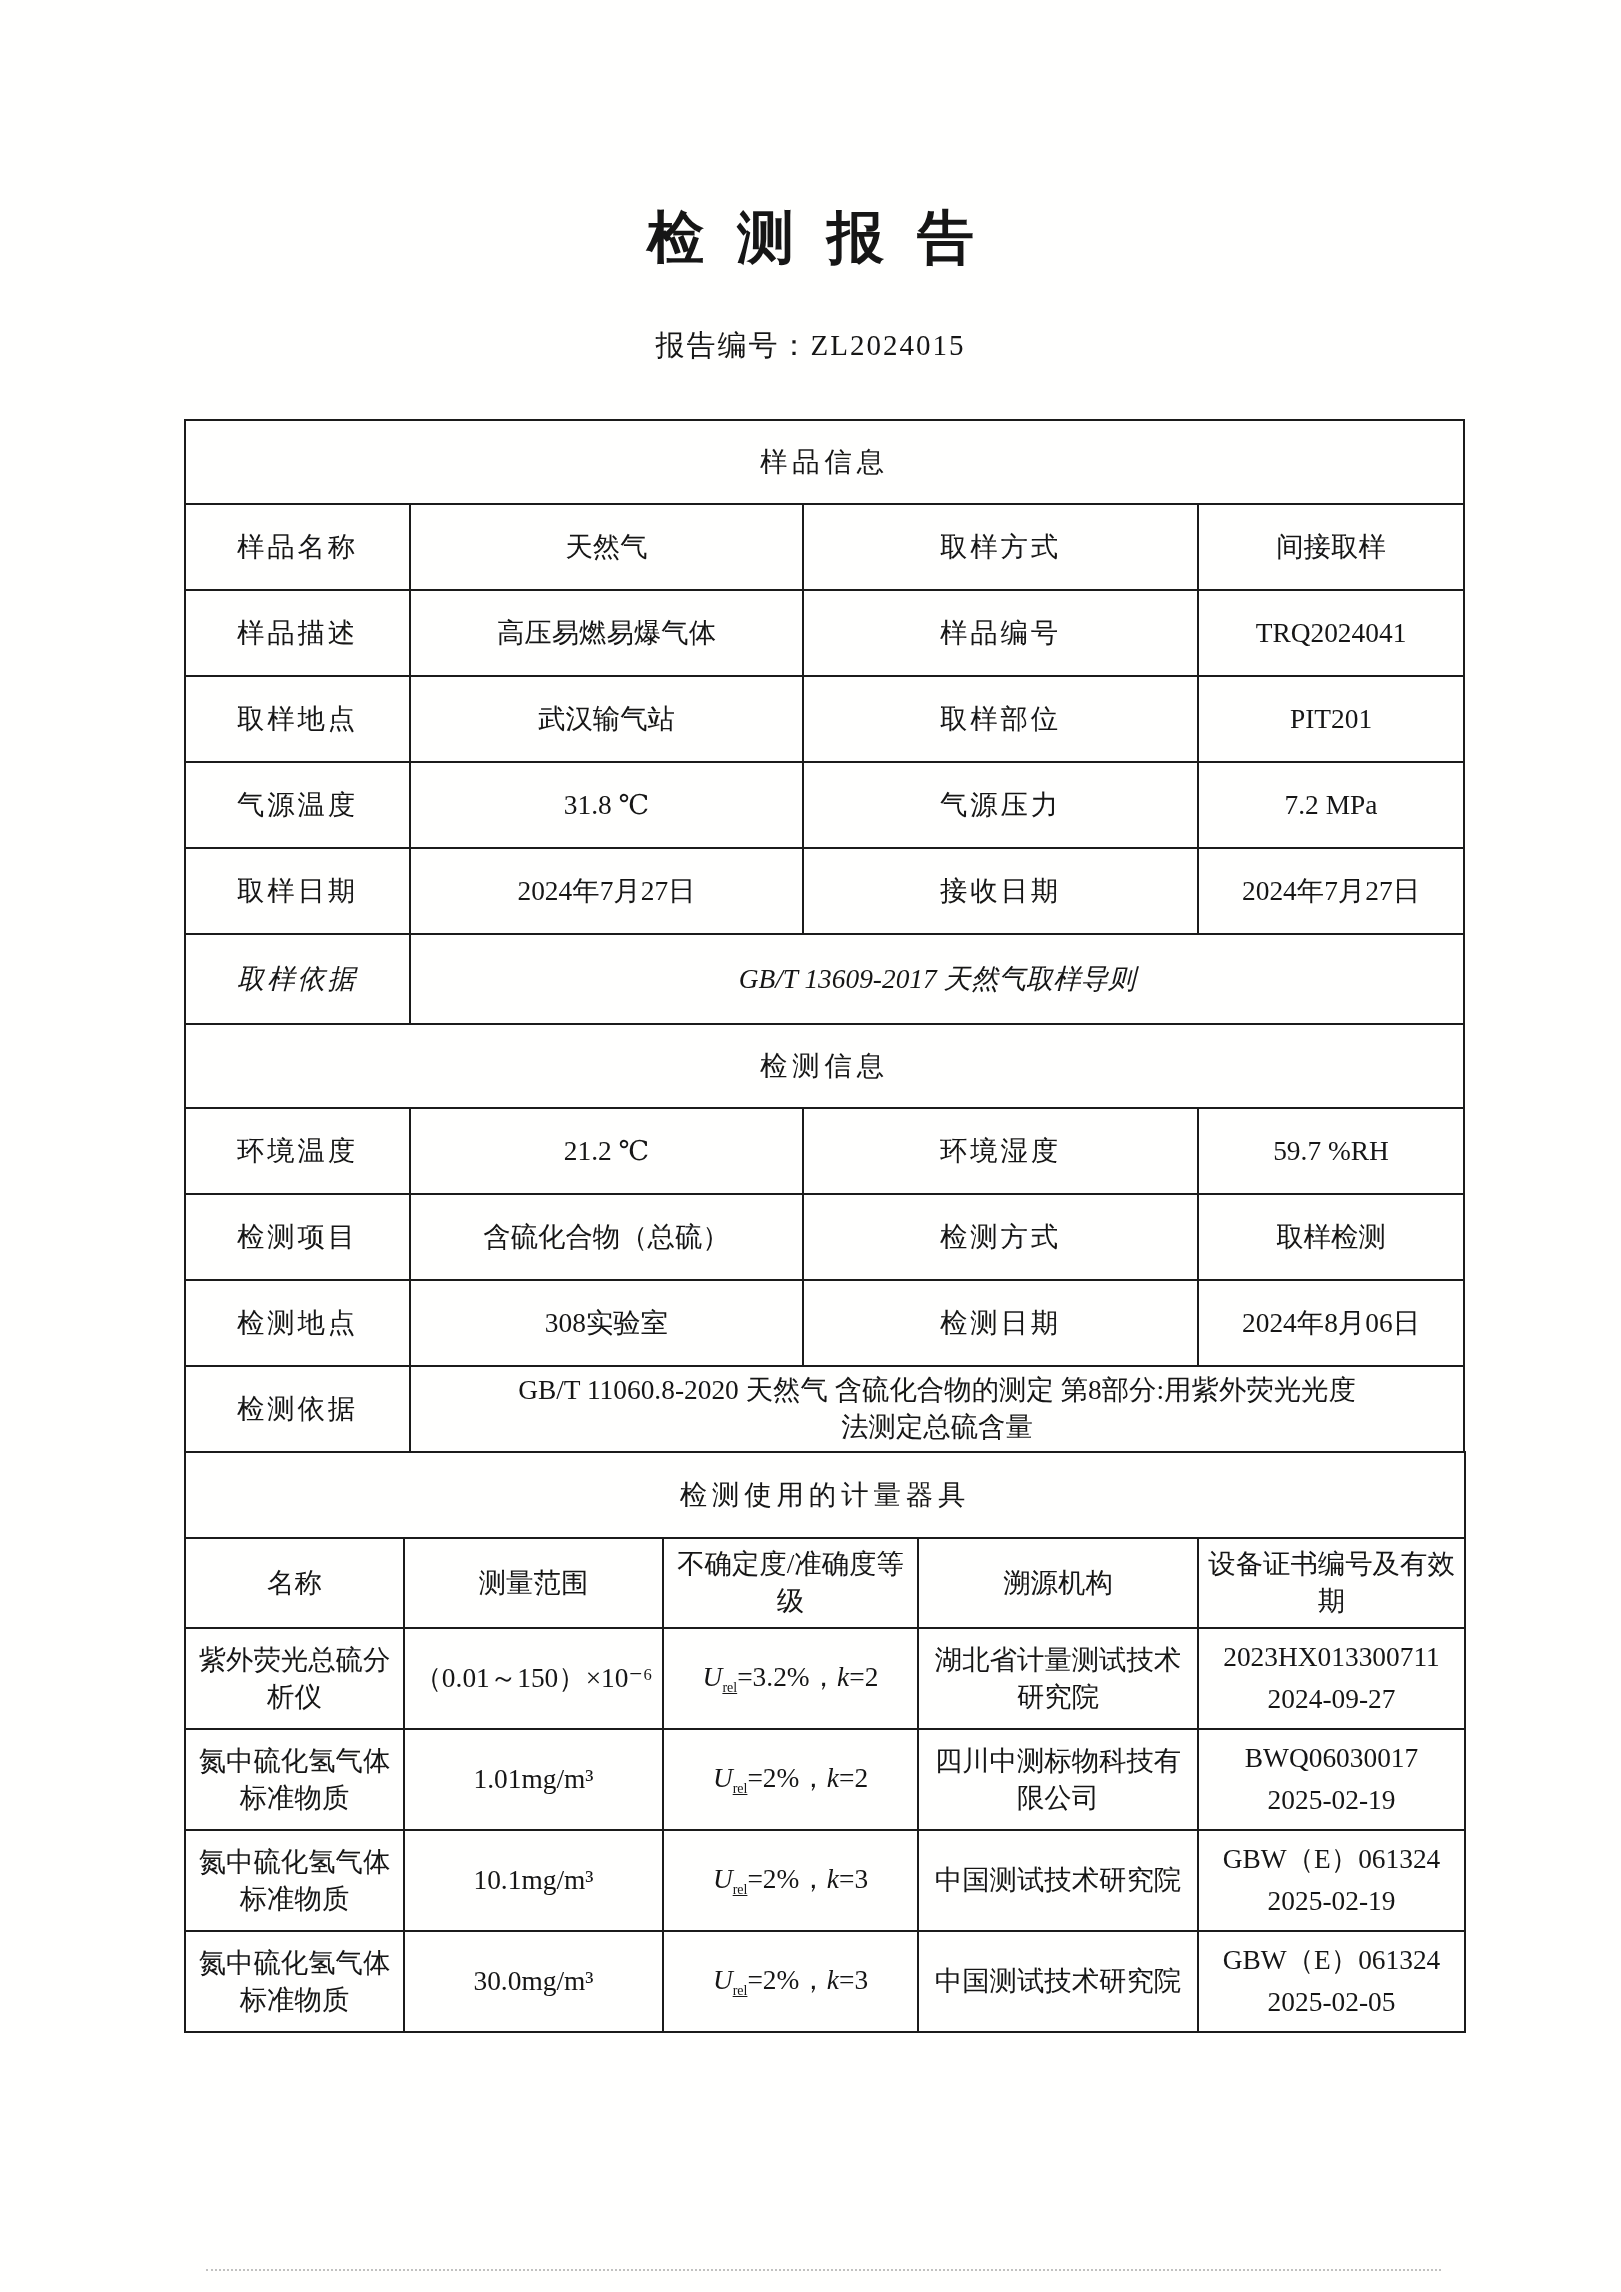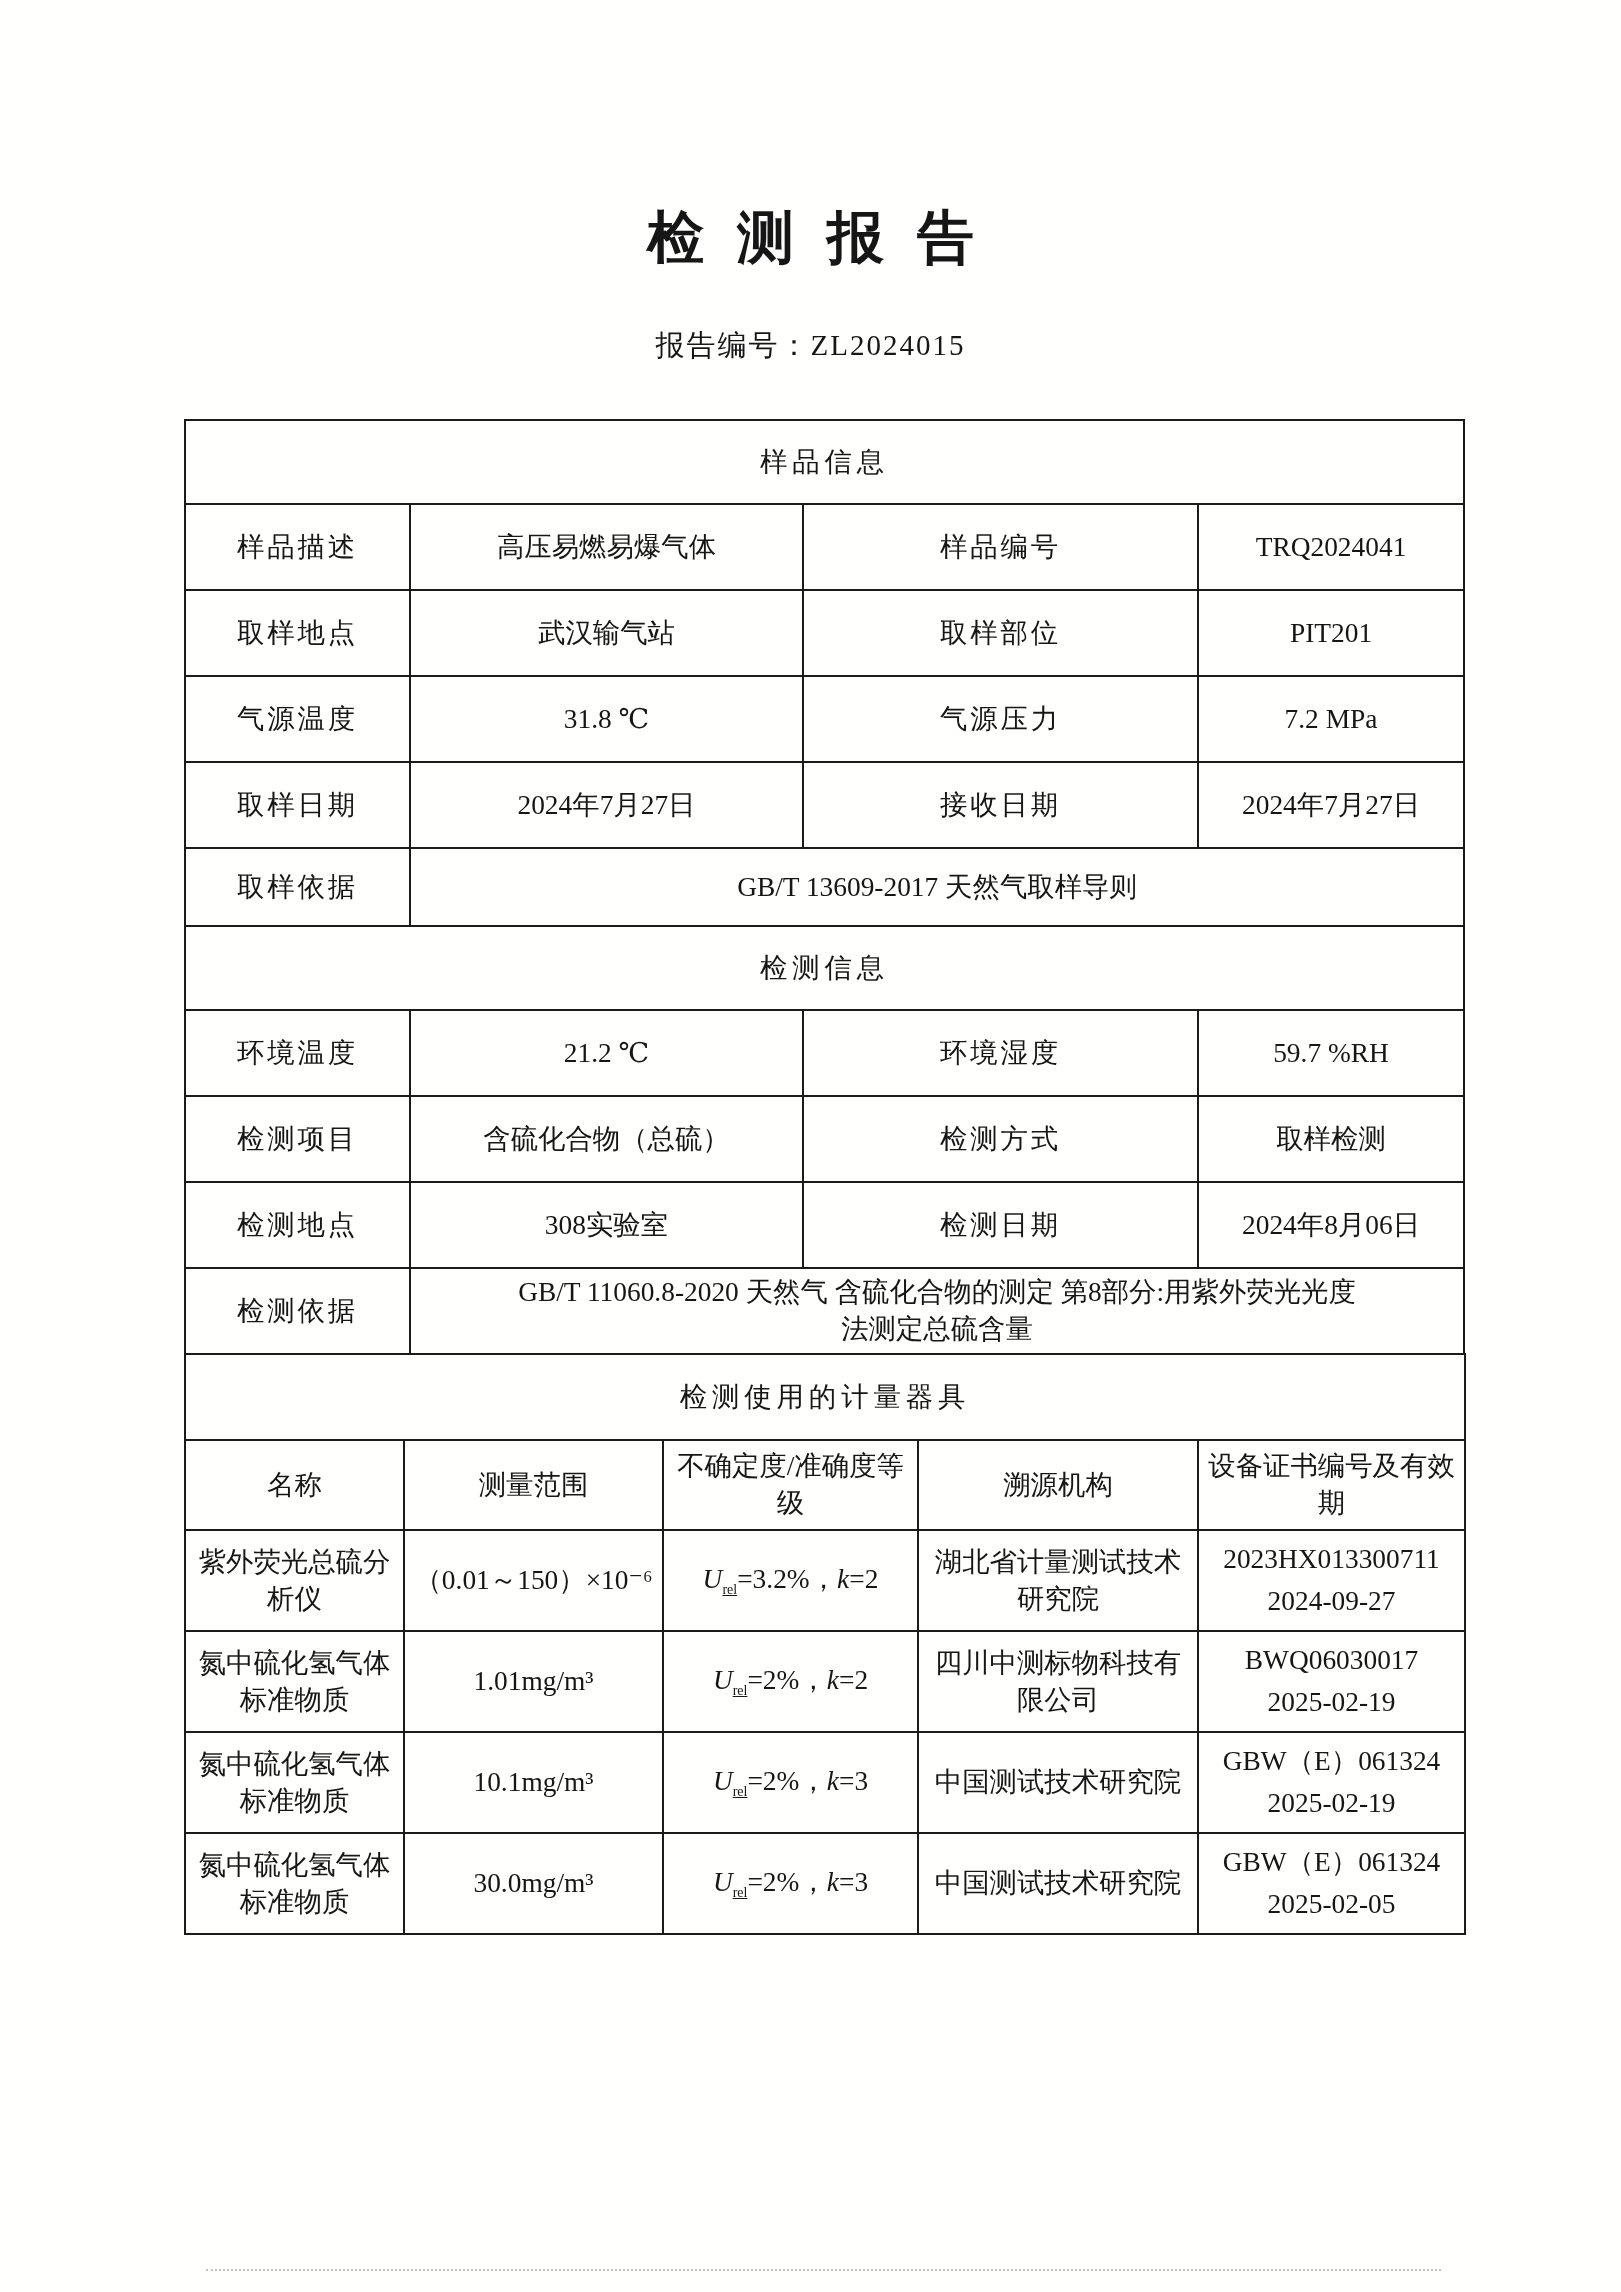--- a/index.html
+++ b/index.html
@@ -38,21 +38,21 @@
     font-weight:normal;
     padding:0 5.9px;
     overflow:hidden;
   }
   th.section {
     font-size:31px; font-weight:bold; letter-spacing:4.9px;
     height:82px;
   }
   td.lbl { letter-spacing:2.9px; }
   tr.r88 { height:86px; }
-  tr.r92 { height:78px; }
+  tr.r92 { height:90px;font-style:italic; }
   tr.r84 { height:90px; }
   tr.r103 { height:101px; }
   td.basis-shift { padding-left:186px; }
   
   td.name-cell   { padding:0 15.7px; }
   td.agency-cell { padding:0 23.5px; }
   th.hdr-cert    { padding:0 23.5px; }
   th.hdr-unc     { padding:0 13.7px; }
   td.range-cell  { white-space:nowrap; }
   td.unc-cell i  { font-style:italic; }
@@ -84,20 +84,26 @@
         <col style="width:225px">
         <col style="width:393px">
         <col style="width:395px">
         <col style="width:266px">
       </colgroup>
     <tbody>
       <tr style="height:68px">
         <th class="section" colspan="4">样品信息</th>
       </tr>
       <tr class="r88">
+        <td class="lbl">样品名称</td>
+        <td>天然气</td>
+        <td class="lbl">取样方式</td>
+        <td>间接取样</td>
+      </tr>
+      <tr class="r88">
         <td class="lbl">样品描述</td>
         <td>高压易燃易爆气体</td>
         <td class="lbl">样品编号</td>
         <td>TRQ2024041</td>
       </tr>
       <tr class="r88">
         <td class="lbl">取样地点</td>
         <td>武汉输气站</td>
         <td class="lbl">取样部位</td>
         <td>PIT201</td>

